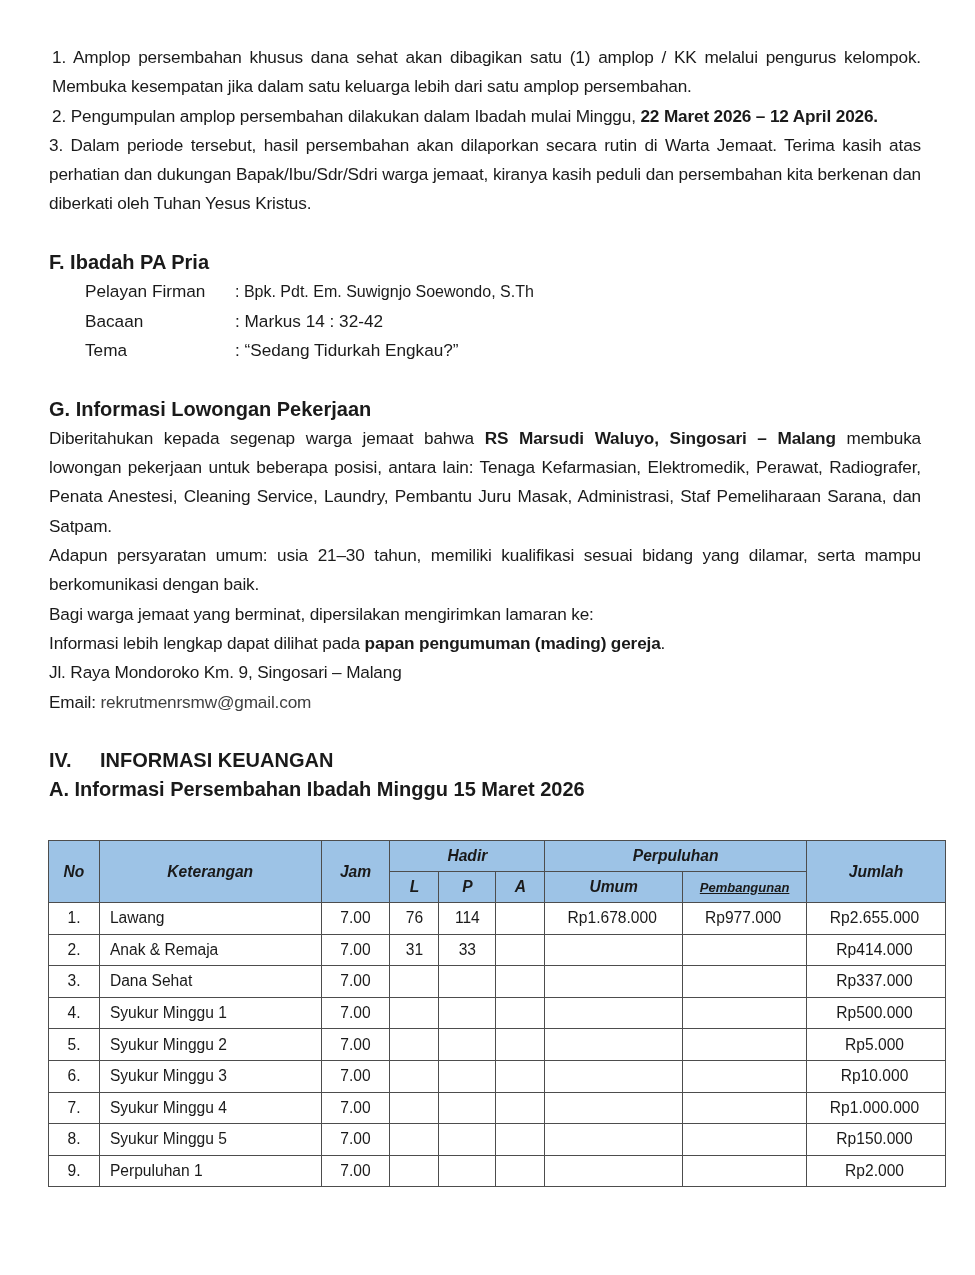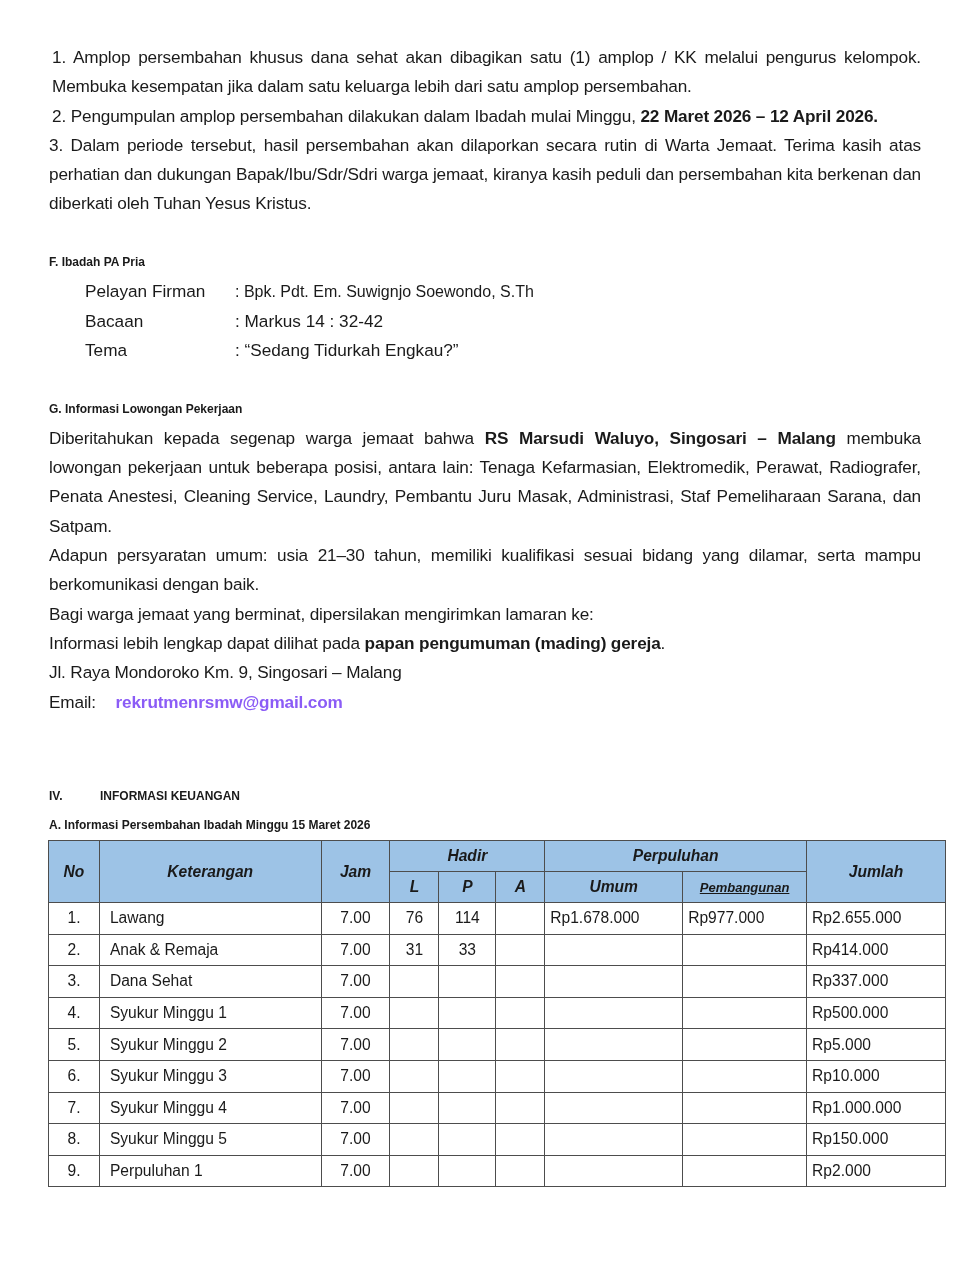--- a/index.html
+++ b/index.html
@@ -8,44 +8,44 @@
       font-family: "Liberation Sans", "DejaVu Sans", sans-serif;
       color: #1a1a1a;
     }
     .page { position: absolute; left: 49px; top: 43px; width: 872px; }
     .p {
       font-size: 17.2px; line-height: 29.3px; text-align: justify;
       margin: 0; letter-spacing: -0.15px;
     }
     .p .b { font-weight: bold; }
     .indent1 { padding-left: 3px; }
-    .heading { font-size: 12px; line-height: 29.3px; font-weight: bold; margin: 0; }
+    .heading { font-size: 20px; line-height: 29.3px; font-weight: bold; margin: 0; }
     .gap { height: 29.3px; }
     .kv { display: flex; font-size: 17.2px; line-height: 29.3px; }
     .kv .k { width: 150px; margin-left: 36px; }
     .kv .v.small { font-size: 16px; text-align: center; }
-    .email { color: #8b5cf6; font-weight: bold; margin-left: 15px; }
-    .roman { display: flex; margin-top: 36px; }
+    .email { color: #404040; font-weight: normal; }
+    .roman { display: flex; }
     .roman .num { width: 51px; }
 
     table.fin {
       position: absolute; left: 48px; top: 840px; width: 898px;
       border-collapse: collapse; font-size: 15.6px;
     }
     table.fin th, table.fin td { border: 1.5px solid #4d4d4d; padding: 0; }
     table.fin th {
       background: #9dc3e6; font-style: italic; font-weight: bold; text-align: center;
       height: 30px; font-size: 15.6px; margin-top: 44px;
     }
     table.fin th.sm { font-size: 13px; text-decoration: underline; }
     table.fin td { height: 30.6px; }
     td.c { text-align: center; }
     td.l { text-align: left; padding-left: 10px !important; }
     td.money { padding: 0 8px 0 5px !important; }
-    .money-inner { display: flex; justify-content: flex-start; }
+    .money-inner { display: flex; justify-content: center; }
   </style>
 </head>
 <body>
 
 <div class="page">
   <p class="p indent1">1. Amplop persembahan khusus dana sehat akan dibagikan satu (1) amplop / KK melalui pengurus kelompok. Membuka kesempatan jika dalam satu keluarga lebih dari satu amplop persembahan.</p>
   <p class="p indent1"><span>2. Pengumpulan amplop persembahan dilakukan dalam Ibadah mulai Minggu, </span><span class="b">22 Maret 2026 – 12 April 2026.</span></p>
   <p class="p">3. Dalam periode tersebut, hasil persembahan akan dilaporkan secara rutin di Warta Jemaat. Terima kasih atas perhatian dan dukungan Bapak/Ibu/Sdr/Sdri warga jemaat, kiranya kasih peduli dan persembahan kita berkenan dan diberkati oleh Tuhan Yesus Kristus.</p>
 
   <div class="gap"></div>

